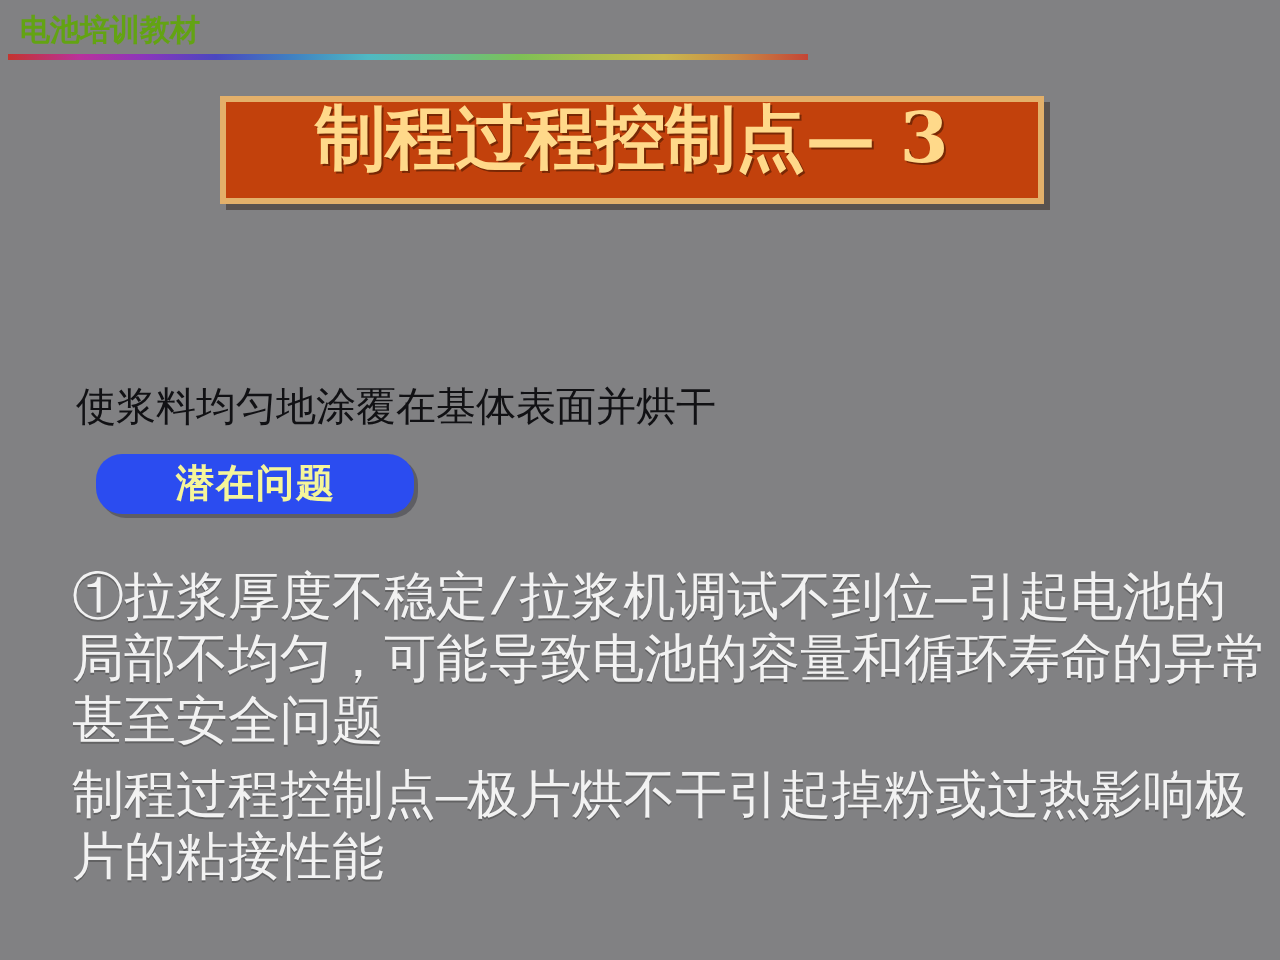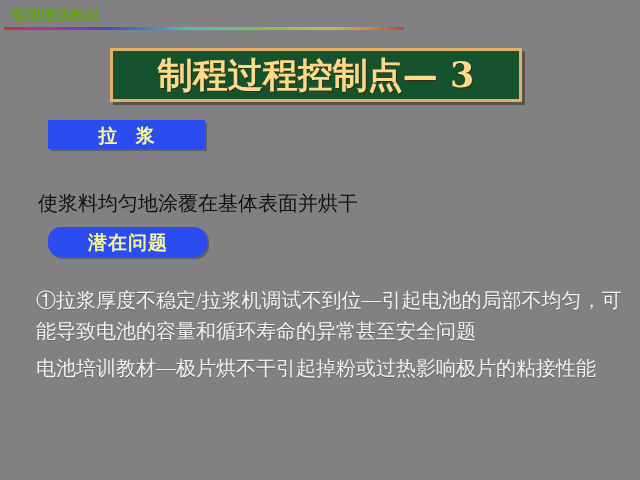--- a/index.html
+++ b/index.html
@@ -58,26 +58,25 @@
        #c34536 100%);
   }
 
   
   #title-banner {
     position: absolute;
     left: 110px;
     top: 48px;
     width: 412px;
     height: 54px;
-    background: #14532d;
+    background: #c2410c;
     border: 3px solid #e3b06a;
     box-sizing: border-box;
     box-shadow: 3px 3px 0 rgba(40,25,15,0.45);
     display: flex;
-    align-items: center;
     justify-content: center;
   }
   #title-text {
     font-family: "DejaVu Serif", "Liberation Serif", serif;
     font-weight: bold;
     font-size: 35px;
     line-height: 38px;
     color: #ffd98a;
     white-space: nowrap;
     letter-spacing: 0px;
@@ -138,49 +137,46 @@
   }
 
   
   #problem-list {
     position: absolute;
     left: 36px;
     top: 285px;
     width: 598px;
   }
   .problem-item {
-    font-family: Liberation Serif, serif;
-    font-size: 20px;
+    font-family: Liberation Mono, monospace;
+    font-size: 26px;
     line-height: 31px;
     color: #f2f2f2;
     margin: 0 0 6px 0;
     text-shadow: 0 1px 0 rgba(40,40,40,0.35);
   }
 </style>
 </head>
 <body>
 
 <div id="slide">
 
   <div id="header-label">电池培训教材</div>
 
   <div id="header-rule"></div>
 
   <div id="title-banner">
     <span id="title-text">制程过程控制点— 3</span>
   </div>
 
-  <div class="chip" id="chip-laijiang">
-    <span class="chip-text">拉 浆</span>
-  </div>
 
   <div id="desc-line">使浆料均匀地涂覆在基体表面并烘干</div>
 
   <div class="chip" id="chip-qianzai">
     <span class="chip-text">潜在问题</span>
   </div>
 
   <div id="problem-list">
     <p class="problem-item">①拉浆厚度不稳定/拉浆机调试不到位—引起电池的局部不均匀，可能导致电池的容量和循环寿命的异常甚至安全问题</p>
-    <p class="problem-item">电池培训教材—极片烘不干引起掉粉或过热影响极片的粘接性能</p>
+    <p class="problem-item">制程过程控制点—极片烘不干引起掉粉或过热影响极片的粘接性能</p>
   </div>
 
 </div>
 
 </body></html>

